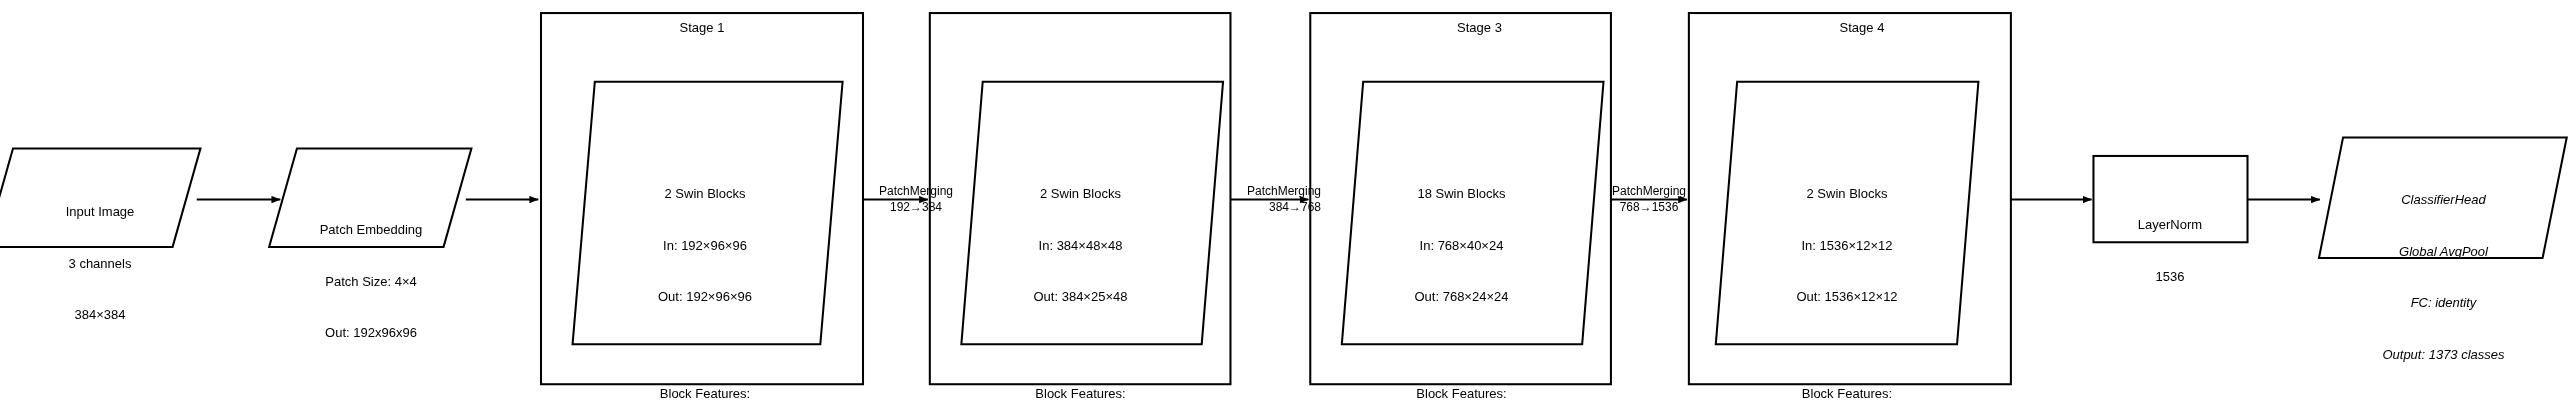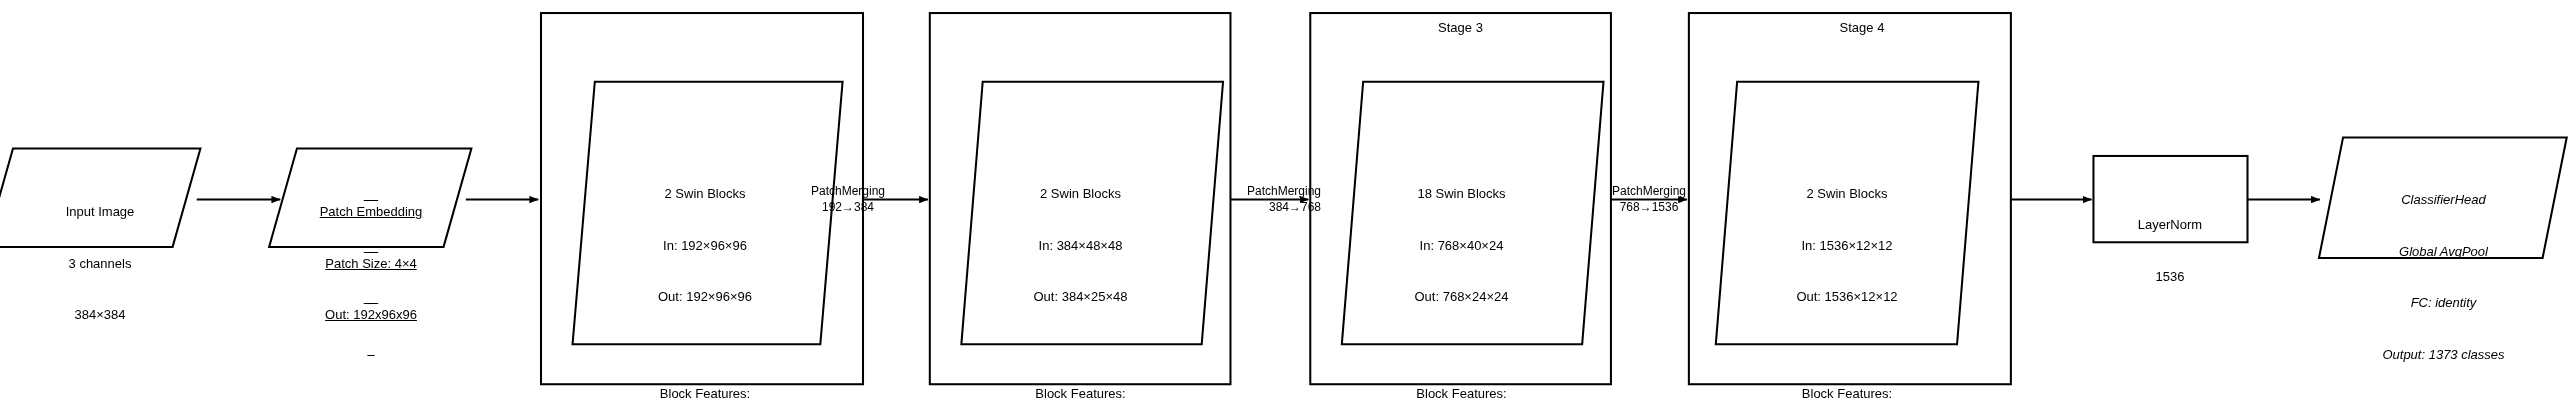--- a/index.html
+++ b/index.html
@@ -105,57 +105,58 @@
 
     <polygon class="shape-stroke" points="2525,148 2766,148 2740,278 2499,278"></polygon>
   </svg>
 
   <div class="lbl" style="left:13px; top:169px; width:174px;">
     <span class="ln">Input Image</span>
     <span class="ln">3 channels</span>
     <span class="ln">384×384</span>
   </div>
 
-  <div class="lbl" style="left:284px; top:169px; width:174px;text-decoration:underline;">
+  <div class="lbl" style="left:284px; top:187px; width:174px;">
     <span class="ln">Patch Embedding</span>
     <span class="ln">Patch Size: 4×4</span>
     <span class="ln">Out: 192x96x96</span>
   </div>
 
+  <div class="stage-title" style="left:541px; top:20.4px; width:322px;">Stage 1</div>
   <div class="lbl" style="left:575px; top:151px; width:260px;">
     <span class="ln">2 Swin Blocks</span>
     <span class="ln">In: 192×96×96</span>
     <span class="ln">Out: 192×96×96</span>
     <span class="spacer"></span>
     <span class="ln">Block Features:</span>
     
     
   </div>
 
-  <div class="merge-lbl" style="left:796px; top:183px; width:104px;">
+  <div class="merge-lbl" style="left:864px; top:183px; width:104px;">
     <span class="ln">PatchMerging</span>
     <span class="ln">192→384</span>
   </div>
 
   <div class="lbl" style="left:960px; top:151px; width:241px;">
     <span class="ln">2 Swin Blocks</span>
     <span class="ln">In: 384×48×48</span>
     <span class="ln">Out: 384×25×48</span>
     <span class="spacer"></span>
     <span class="ln">Block Features:</span>
     
     
   </div>
 
   <div class="merge-lbl" style="left:1217px; top:183px; width:104px;text-align:right;">
     <span class="ln">PatchMerging</span>
     <span class="ln">384→768</span>
   </div>
 
-  <div class="stage-title" style="left:1310px; top:20.4px; width:301px;">Stage 3</div>
+  <div class="stage-title" style="left:1310px; top:20.4px; width:301px;padding-left:19px;">Stage 3</div>
   <div class="lbl" style="left:1341px; top:151px; width:241px;">
     <span class="ln">18 Swin Blocks</span>
     <span class="ln">In: 768×40×24</span>
     <span class="ln">Out: 768×24×24</span>
     <span class="spacer"></span>
     <span class="ln">Block Features:</span>
     
     
   </div>
 

